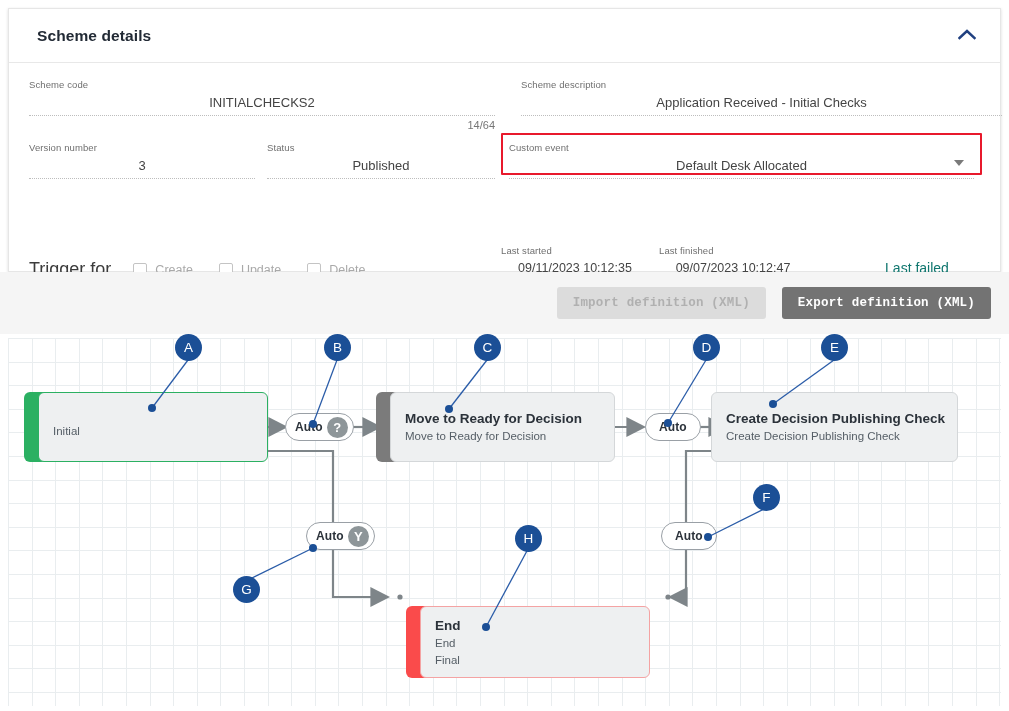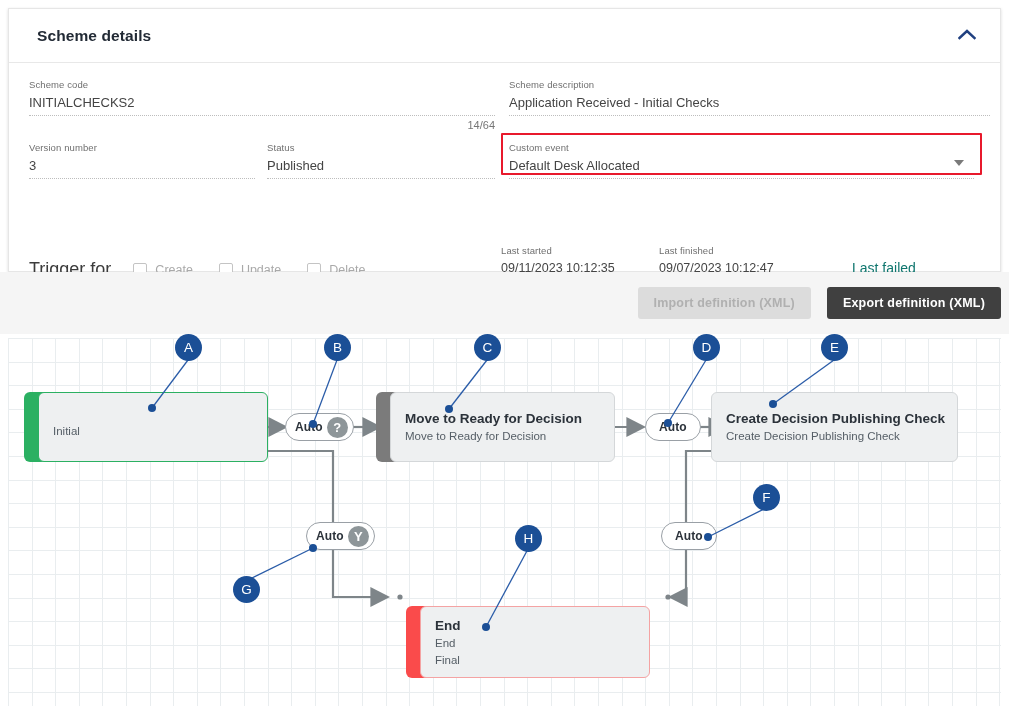--- a/index.html
+++ b/index.html
@@ -37,21 +37,21 @@
 
   .card-body { position: relative; padding: 16px 20px 0 20px; }
 
   .field { position: absolute; }
   .field-label {
     font-size: 9.5px; color: #6f6f6f; letter-spacing: .1px;
     line-height: 12px; white-space: nowrap;
   }
   .field-value {
     font-size: 13px; color: #444; line-height: 19px;
-    padding-top: 2px; white-space: nowrap; overflow: hidden;
+    padding-top: 2px; white-space: nowrap; overflow: hidden; text-align: center;
   }
   .field-underline {
     border-bottom: 1px dotted #bdbdbd;
     margin-top: 3px;
   }
   .counter {
     font-size: 11px; color: #767676; text-align: right;
     margin-top: 3px;
   }
 
@@ -82,24 +82,24 @@
   
   .toolbar {
     position: absolute; left: 0; top: 272px; width: 1009px; height: 62px;
     background: #f5f5f5;
     display: flex; align-items: center; justify-content: flex-end;
   }
   .btn {
     height: 32px; border-radius: 3px; border: none;
     font-size: 12.5px; font-weight: bold; letter-spacing: .2px;
     padding: 0 16px; cursor: pointer;
-    font-family: Liberation Sans, sans-serif;
+    font-family: Liberation Mono, monospace;
   }
   .btn-disabled { background: #dcdcdc; color: #b0b0b0; cursor: default; margin-right: 16px; }
-  .btn-primary { background: #404040; color: #ffffff; margin-right: 8px; }
+  .btn-primary { background: #737373; color: #ffffff; margin-right: 18px; }
 
   
   .canvas {
     position: absolute; left: 8px; top: 338px; width: 993px; height: 368px;
     background:
       repeating-linear-gradient(to right, #e9edef 0 1px, transparent 1px 23.6px),
       repeating-linear-gradient(to bottom, #e9edef 0 1px, transparent 1px 23.6px),
       #ffffff;
     overflow: hidden;
   }
@@ -166,21 +166,21 @@
 
     <div class="card-body">
 
       <div class="field" style="left:20px; top:16px; width:466px;">
         <div class="field-label">Scheme code</div>
         <div class="field-value">INITIALCHECKS2</div>
         <div class="field-underline"></div>
         <div class="counter">14/64</div>
       </div>
 
-      <div class="field" style="left:500px; top:16px; width:481px;">
+      <div class="field" style="left:512px; top:16px; width:481px;">
         <div class="field-label">Scheme description</div>
         <div class="field-value">Application Received - Initial Checks</div>
         <div class="field-underline"></div>
       </div>
 
       <div class="field" style="left:20px; top:79px; width:226px;">
         <div class="field-label">Version number</div>
         <div class="field-value">3</div>
         <div class="field-underline"></div>
       </div>

